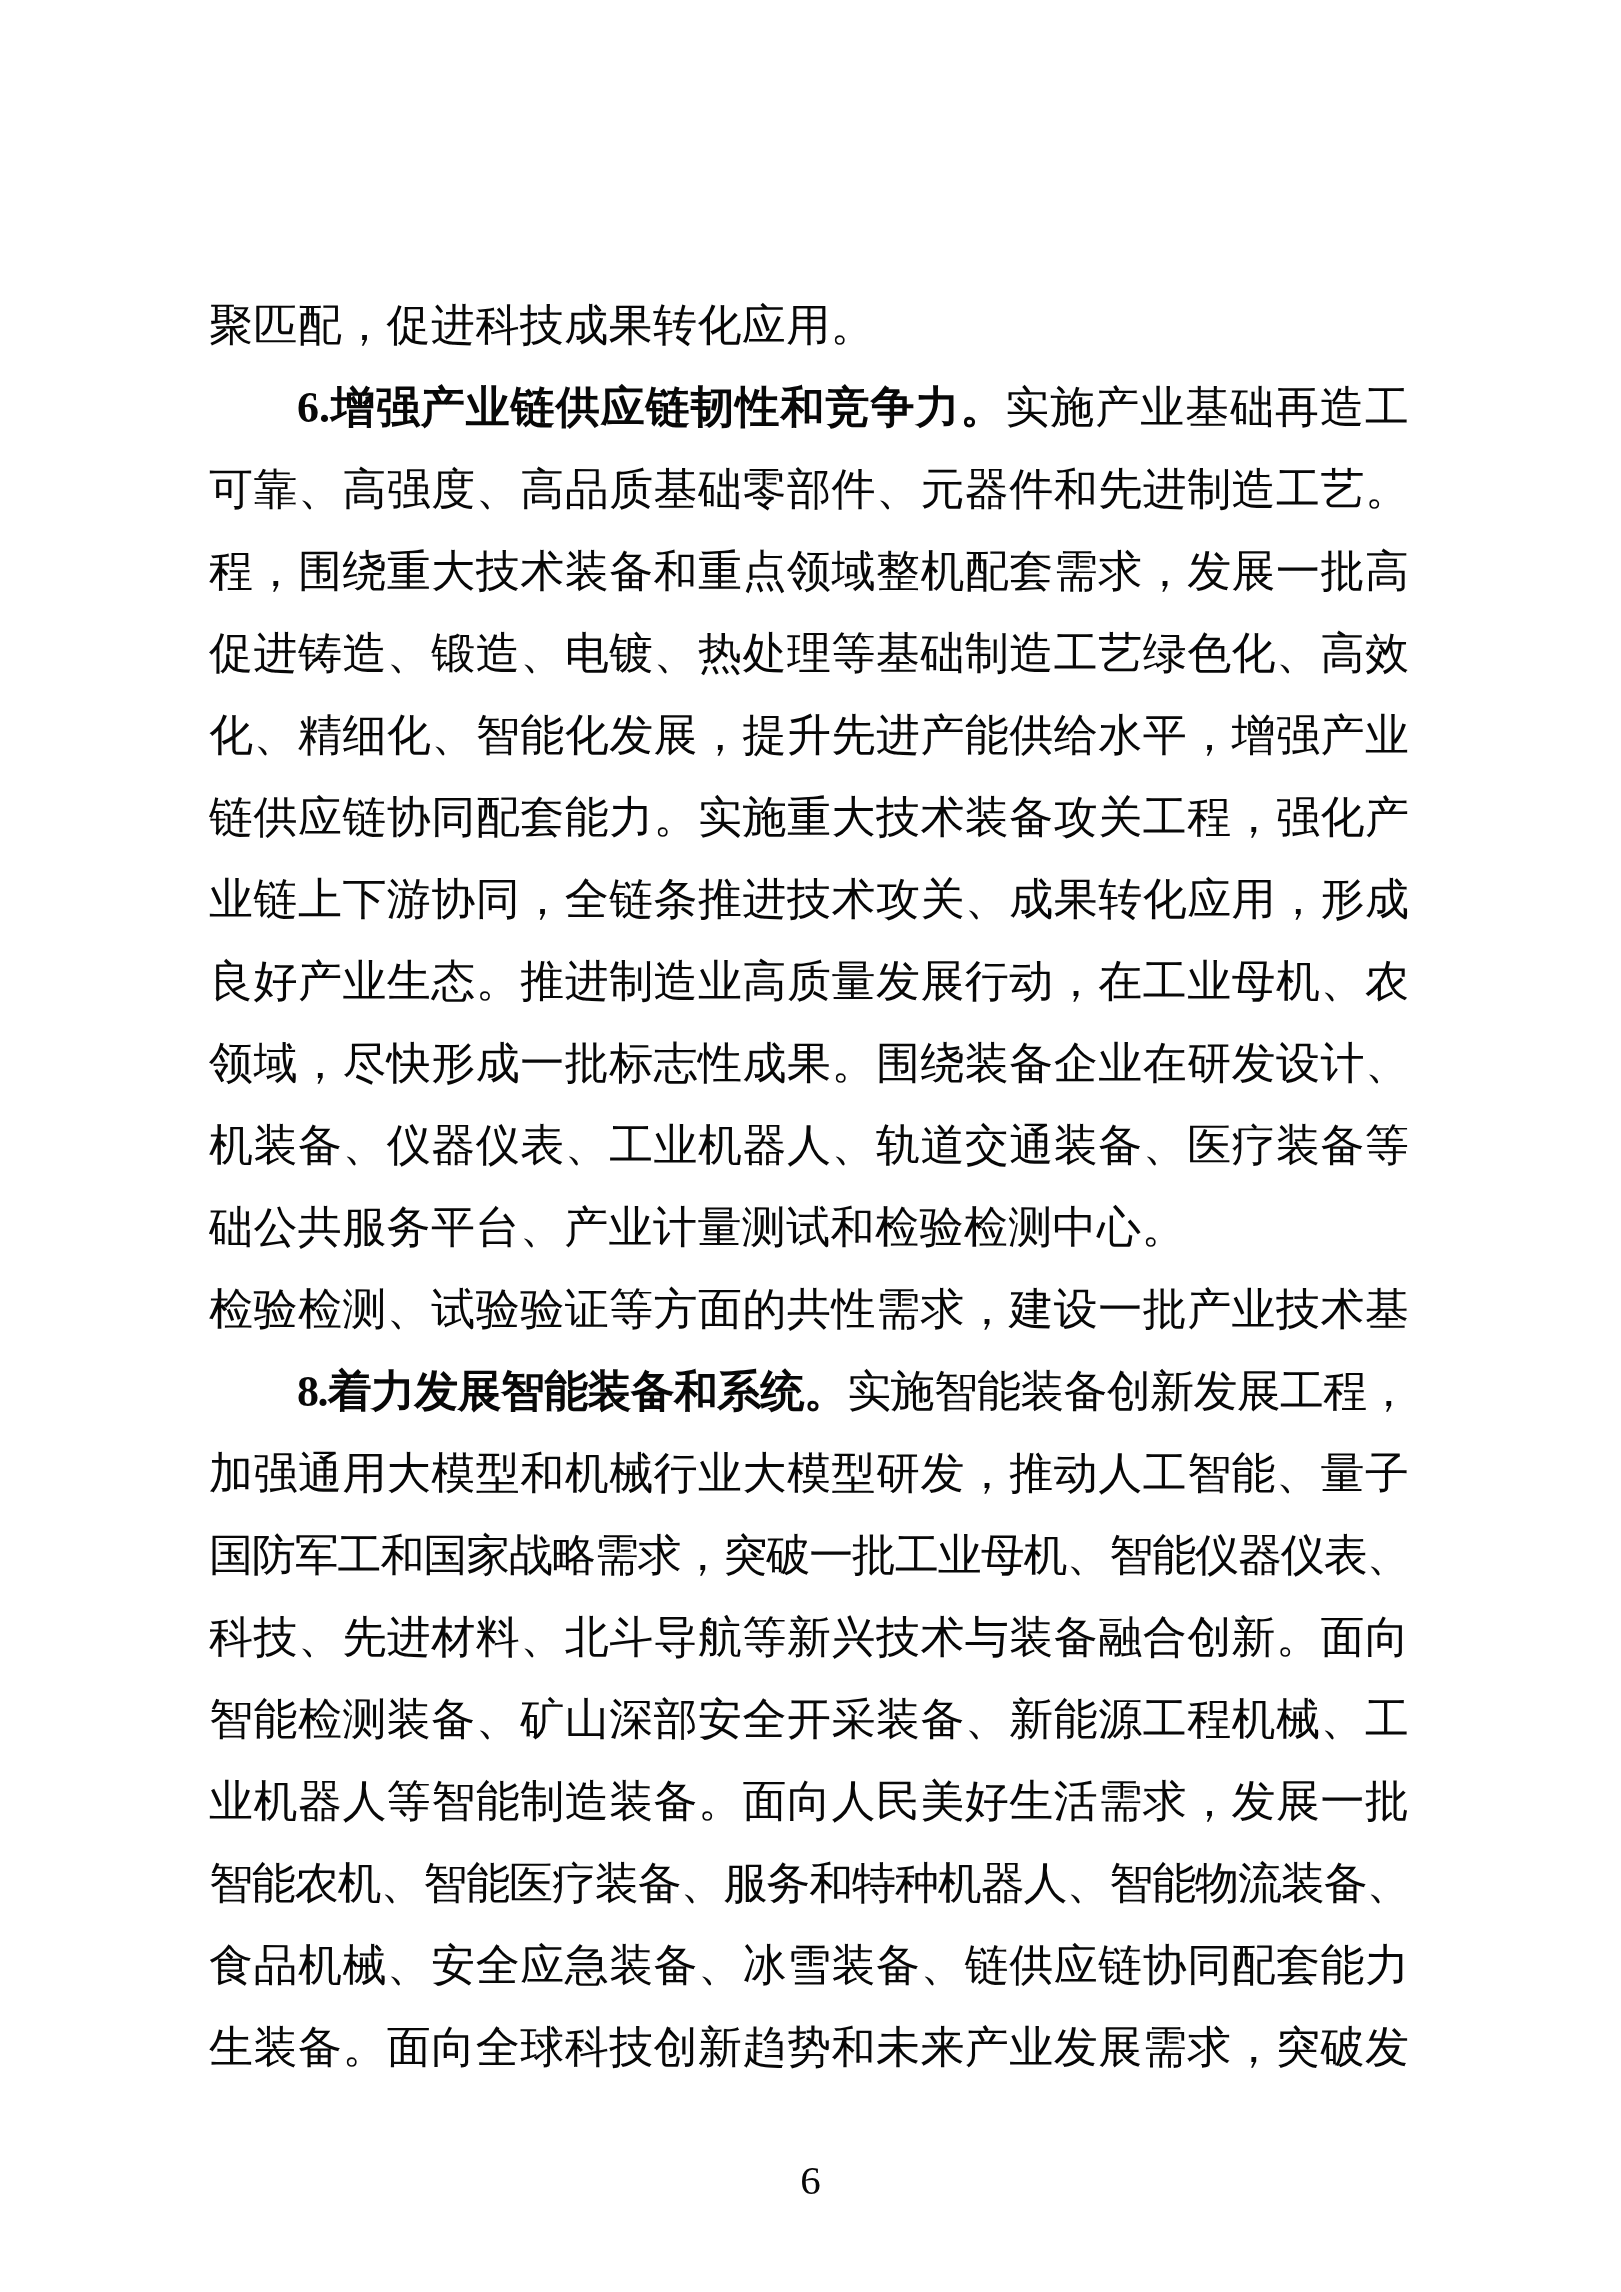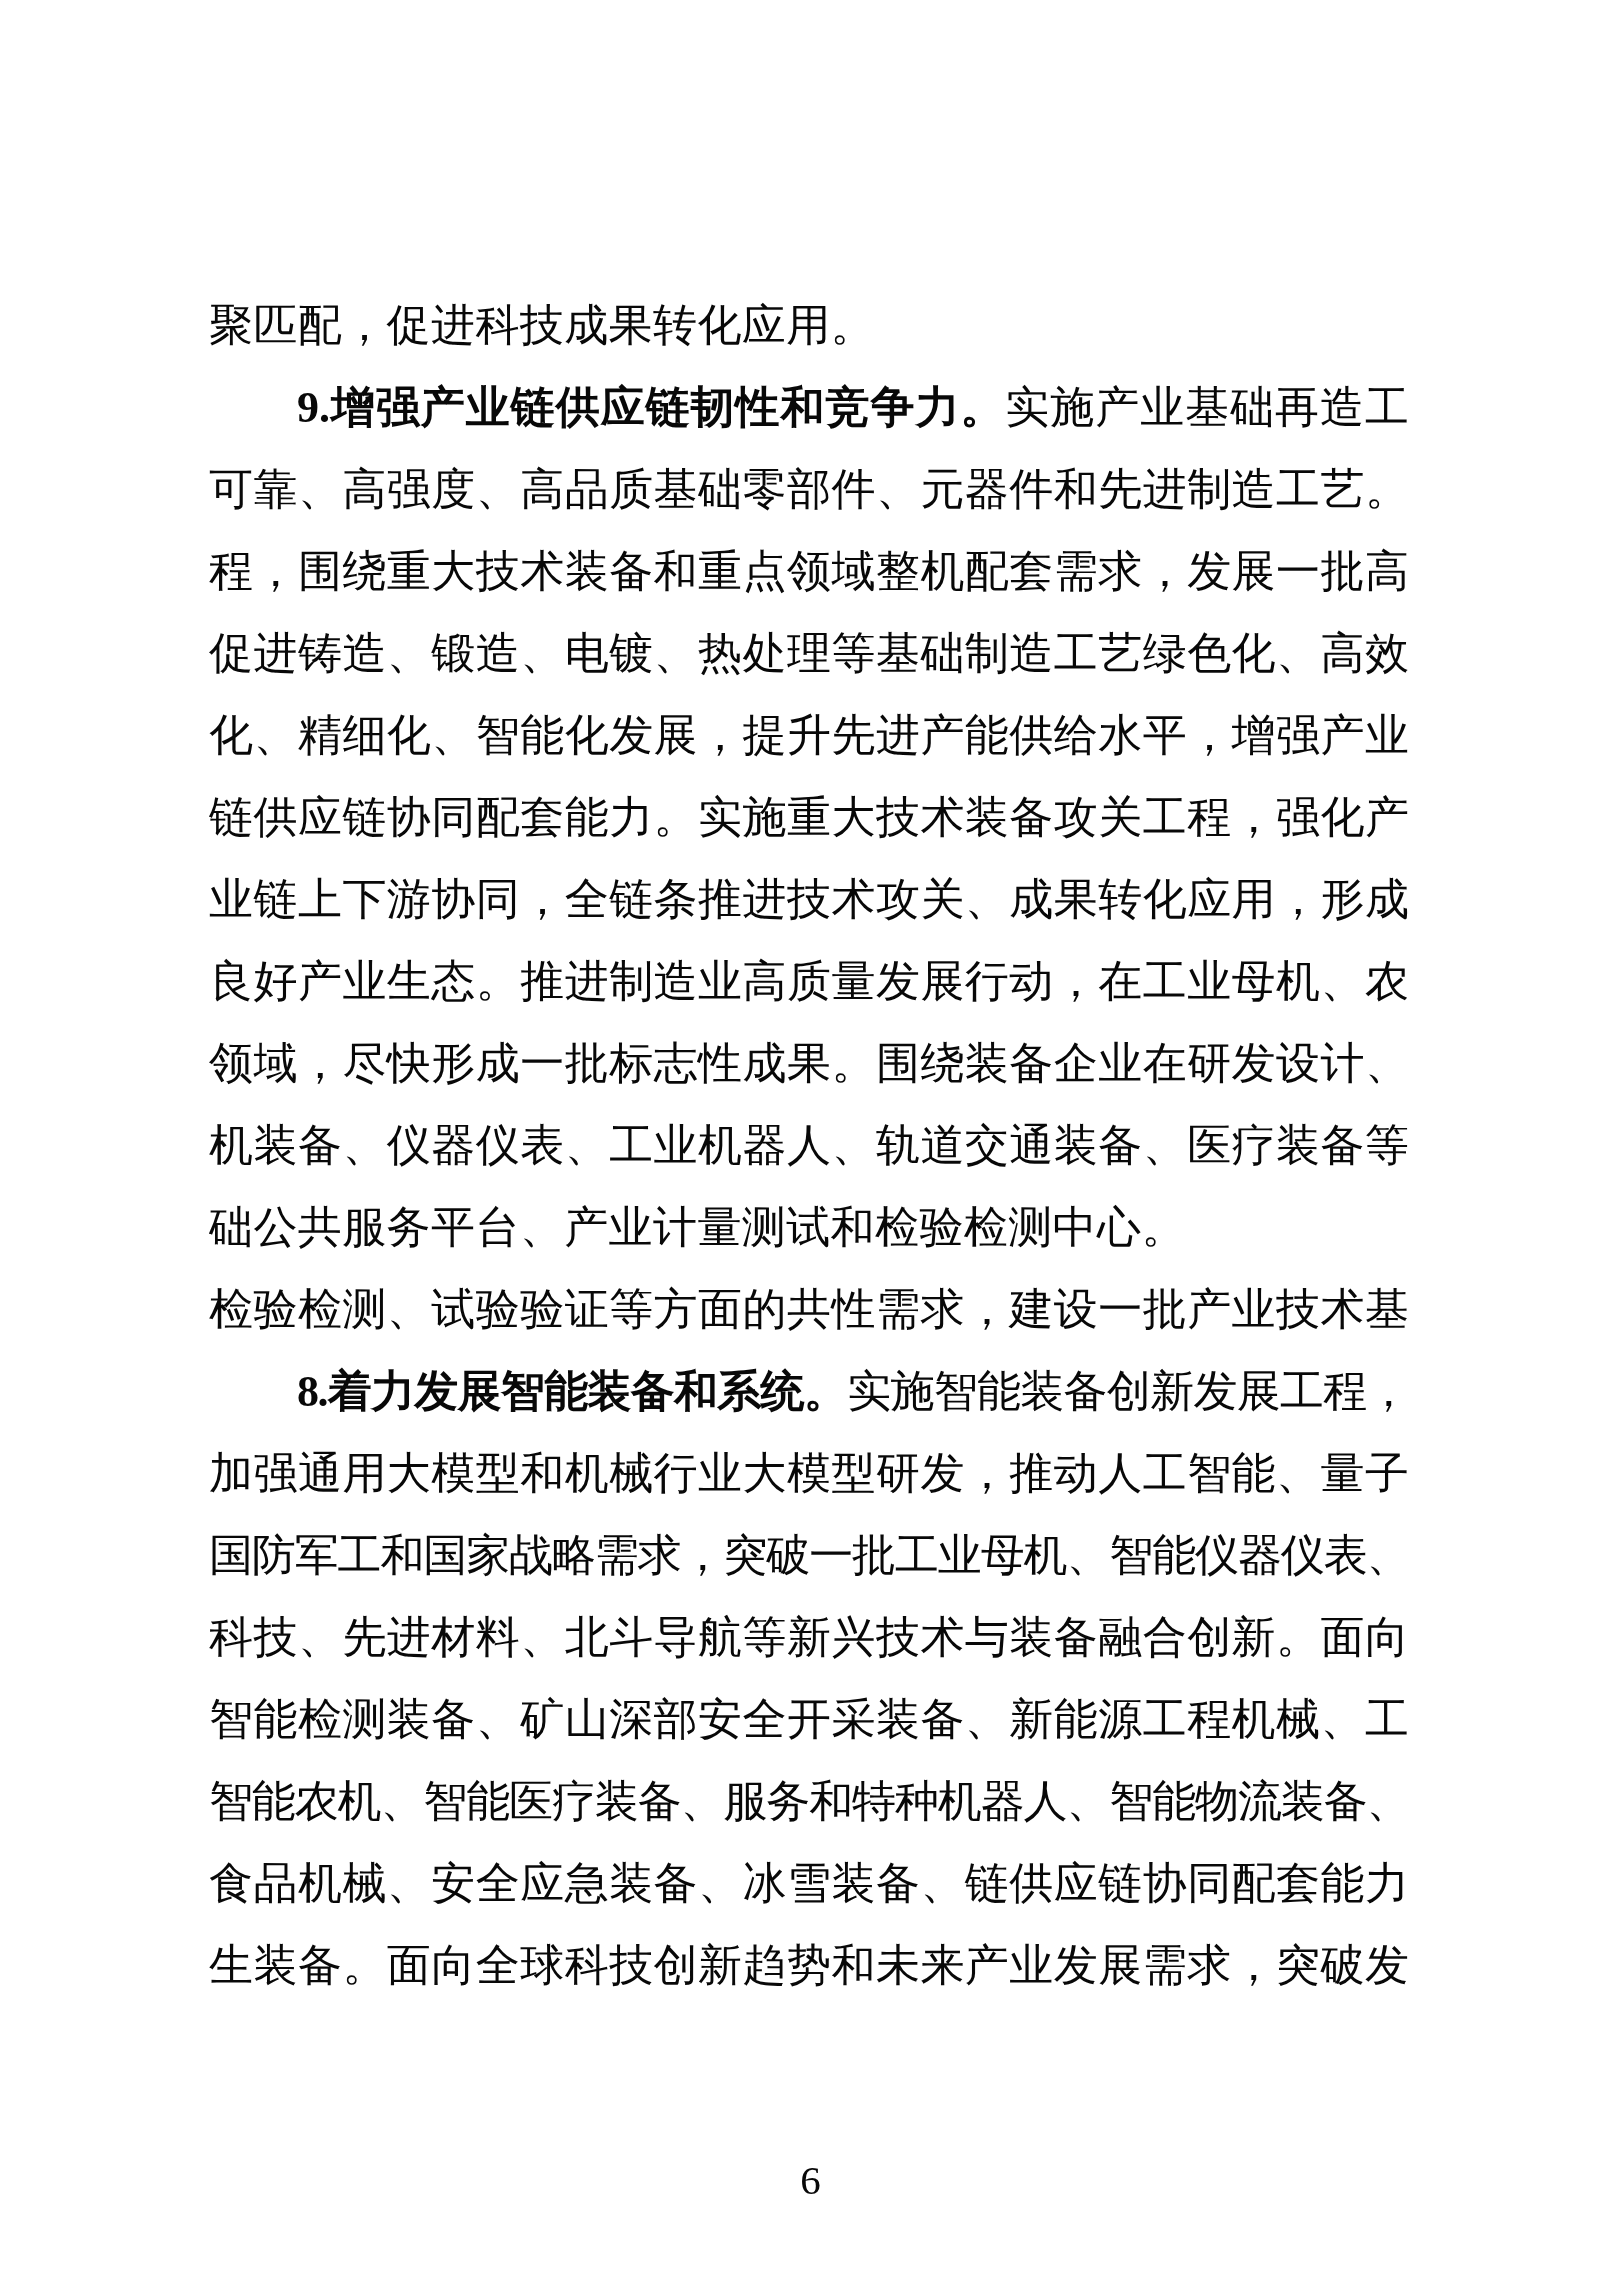--- a/index.html
+++ b/index.html
@@ -64,40 +64,41 @@
   }
 </style>
 </head>
 <body>
 
 <div class="page">
   <div class="text-block">
 
     <div class="line end">聚匹配，促进科技成果转化应用。</div>
 
-    <div class="line just indent"><span class="bold">9.增强产业链供应链韧性和竞争力。</span><span>实施产业基础再造工</span></div>
+    <div class="line just indent"><span class="bold">6.增强产业链供应链韧性和竞争力。</span><span>实施产业基础再造工</span></div>
 
     <div class="line just">可靠、高强度、高品质基础零部件、元器件和先进制造工艺。</div>
     <div class="line just">程，围绕重大技术装备和重点领域整机配套需求，发展一批高</div>
     <div class="line just">促进铸造、锻造、电镀、热处理等基础制造工艺绿色化、高效</div>
     <div class="line just">化、精细化、智能化发展，提升先进产能供给水平，增强产业</div>
     <div class="line just">链供应链协同配套能力。实施重大技术装备攻关工程，强化产</div>
     <div class="line just">业链上下游协同，全链条推进技术攻关、成果转化应用，形成</div>
     <div class="line just">良好产业生态。推进制造业高质量发展行动，在工业母机、农</div>
     <div class="line just">领域，尽快形成一批标志性成果。围绕装备企业在研发设计、</div>
     <div class="line just">机装备、仪器仪表、工业机器人、轨道交通装备、医疗装备等</div>
     <div class="line end">础公共服务平台、产业计量测试和检验检测中心。</div>
     <div class="line just">检验检测、试验验证等方面的共性需求，建设一批产业技术基</div>
 
     <div class="line just indent tight"><span class="bold">8.着力发展智能装备和系统。</span><span>实施智能装备创新发展工程，</span></div>
 
     <div class="line just">加强通用大模型和机械行业大模型研发，推动人工智能、量子</div>
     <div class="line just tight">国防军工和国家战略需求，突破一批工业母机、智能仪器仪表、</div>
     <div class="line just">科技、先进材料、北斗导航等新兴技术与装备融合创新。面向</div>
     <div class="line just">智能检测装备、矿山深部安全开采装备、新能源工程机械、工</div>
+    <div class="line just">业机器人等智能制造装备。面向人民美好生活需求，发展一批</div>
     <div class="line just tight">智能农机、智能医疗装备、服务和特种机器人、智能物流装备、</div>
     <div class="line just">食品机械、安全应急装备、冰雪装备、链供应链协同配套能力</div>
     <div class="line just">生装备。面向全球科技创新趋势和未来产业发展需求，突破发</div>
 
   </div>
 
   <div class="page-number">6</div>
 </div>
 
 

